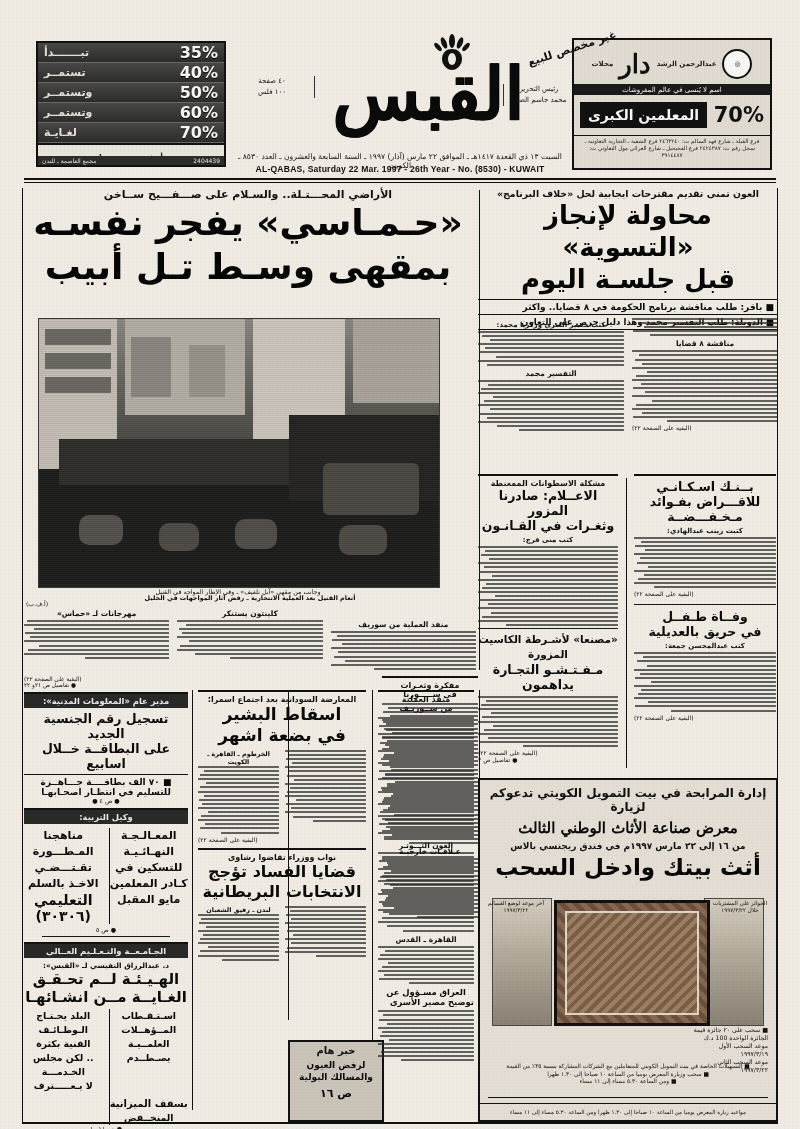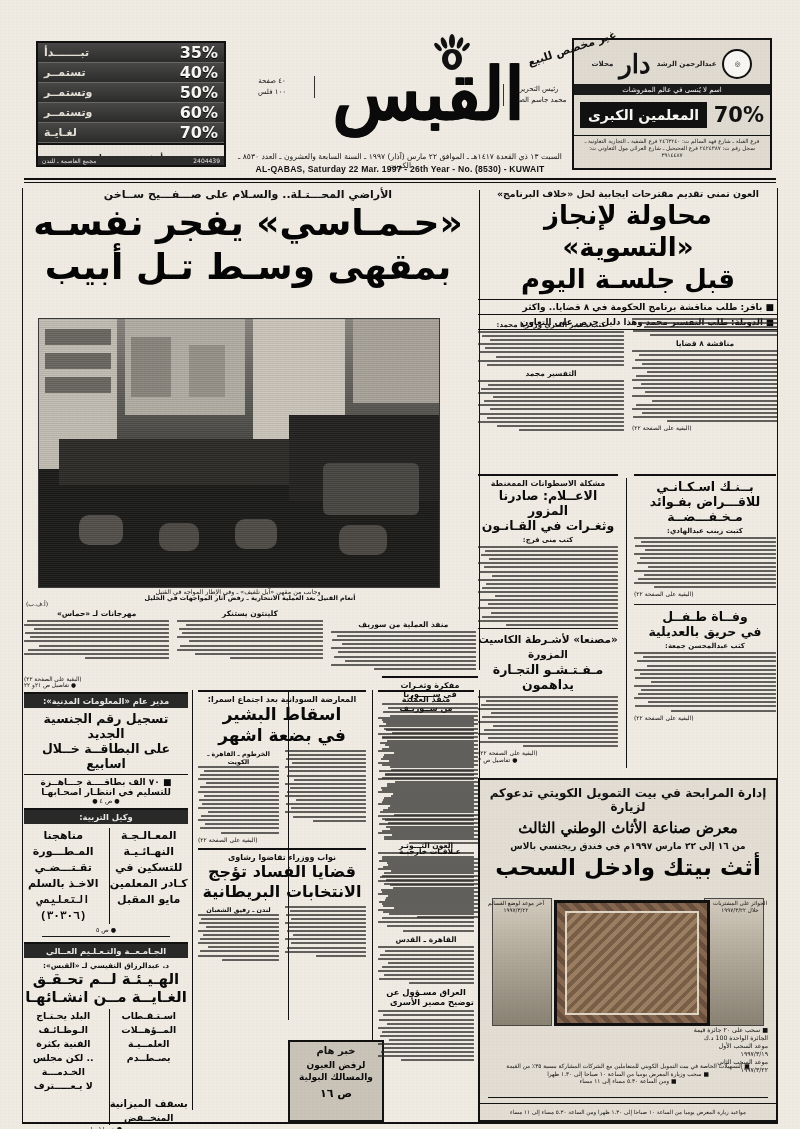--- a/index.html
+++ b/index.html
@@ -512,21 +512,21 @@
         <div>النهـائـيـة</div>
         <div>للتسكين في</div>
         <div>كـادر المعلمين</div>
         <div>مايو المقبل</div>
       </div>
       <div style="flex:1;">
         <div>مناهجنا</div>
         <div>المـطـــورة</div>
         <div>تقـتـــضـي</div>
         <div>الاخـذ بالسلم</div>
-        <div style="font-size:11px;font-family:Liberation Mono, monospace;">التعليمي (٣٠٣٠٦)</div>
+        <div style="font-size:14px;">التعليمي (٣٠٣٠٦)</div>
       </div>
     </div>
     <div class="pgnote" style="margin-top:2px;">● ص ٥</div>
     <div class="hr1" style="margin:3px 18px 0;"></div>
 
     <div class="hr2" style="margin:5px 0 0;"></div>
     <div class="boxhead">الجـامـعــة والتـعـلـيم العــالي</div>
     <div style="font-size:7.4px;text-align:center;font-weight:bold;margin-top:3px;">د. عبدالرزاق النفيسي لـ «القبس»:</div>
     <div class="colhead-lg">الهـيـئـة لــم تحـقـق</div>
     <div class="colhead-lg">الغـايــة مــن انشـائهـا</div>

